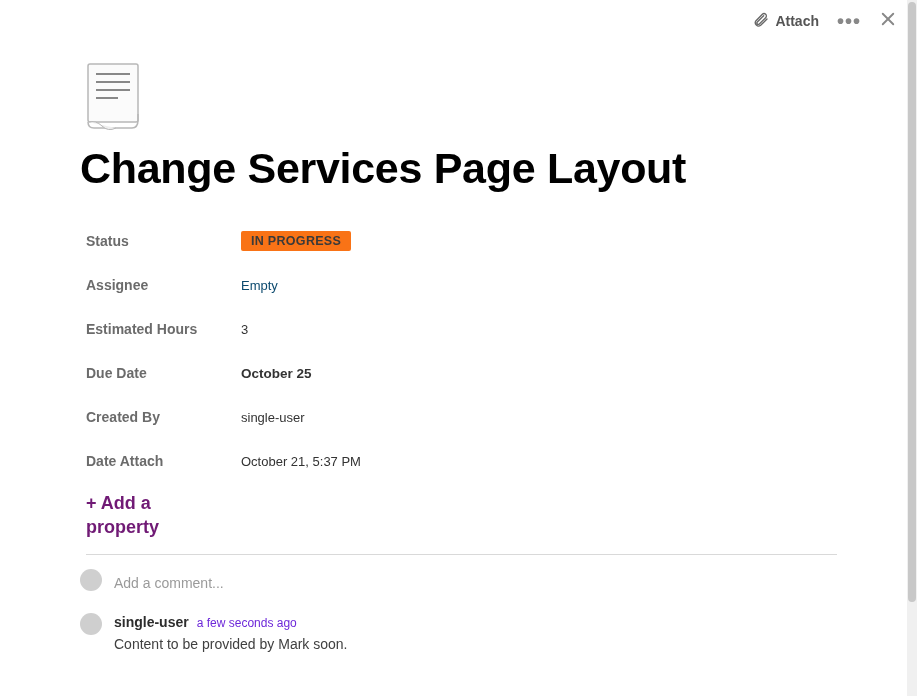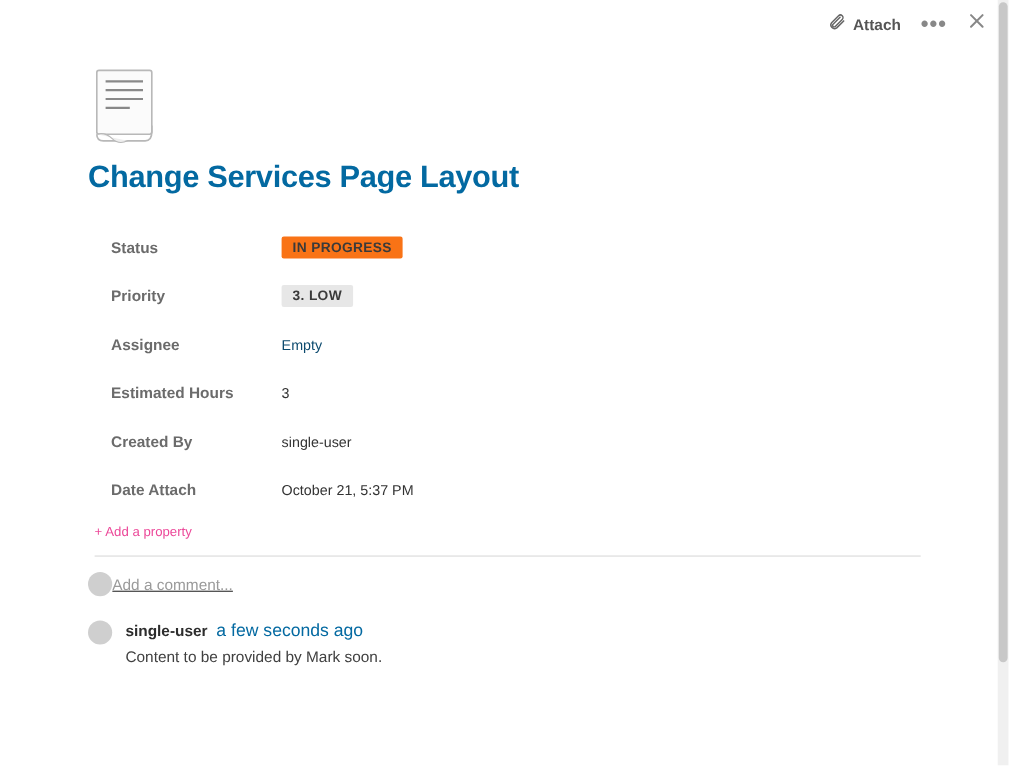--- a/index.html
+++ b/index.html
@@ -63,34 +63,33 @@
     .close-btn svg { width: 18px; height: 18px; }
     .content {
       padding: 62px 80px 0 80px;
     }
     .page-icon {
       margin-bottom: 6px;
       margin-left: 2px;
     }
     .page-icon svg { width: 62px; height: 72px; }
     .title {
-      font-size: 28px;
-      font-weight: 700;
-      color: #0369a1;
+      font-size: 43px;
+      font-weight: 700;
+      color: #000000;
       margin-bottom: 26px;
       letter-spacing: -0.3px;
     }
     .props {
       padding-left: 6px;
     }
     .prop-row {
       display: flex;
       align-items: center;
       min-height: 44px;
-      margin-left: 15px;
     }
     .prop-label {
       width: 155px;
       font-size: 14px;
       font-weight: 700;
       color: #6b6b6b;
     }
     .prop-value {
       font-size: 13px;
       color: #333;
@@ -102,37 +101,37 @@
       padding: 3px 10px;
       border-radius: 2px;
       font-size: 12.5px;
       font-weight: 700;
       letter-spacing: 0.3px;
     }
     .badge-yellow { background: #f97316; color: #3a3a3a; }
     .badge-gray   { background: #e7e7e7; color: #3a3a3a; }
     .add-prop {
       margin-top: 8px;
-      font-size: 12px;
-      font-weight: 400;
-      color: #ec4899;
+      font-size: 18px;
+      font-weight: 700;
+      color: #701a75;
       width: 120px;
       line-height: 1.35;
       cursor: pointer;
     }
     .divider {
       border: none;
       border-top: 1px solid #d9d9d9;
       margin: 14px 0 14px 0;
     }
     .comment-input-row {
       display: flex;
-      align-items: center;
+      align-items: flex-end;
+      gap: 12px;
       margin-bottom: 22px;
-      text-decoration: underline;
     }
     .avatar {
       width: 22px;
       height: 22px;
       border-radius: 50%;
       background: #cfcfcf;
       flex-shrink: 0;
     }
     .comment-input {
       border: none;
@@ -153,22 +152,22 @@
       align-items: baseline;
       gap: 8px;
       margin-bottom: 6px;
     }
     .comment-author {
       font-weight: 700;
       font-size: 14px;
       color: #2d2d2d;
     }
     .comment-time {
-      font-size: 16px;
-      color: #0369a1;
+      font-size: 12px;
+      color: #6d28d9;
     }
     .comment-text {
       font-size: 14px;
       color: #404040;
     }
   </style>
 </head>
 <body>
 
 <div class="top-actions">
@@ -213,37 +212,35 @@
 
   <div class="props">
 
     <div class="prop-row">
       <div class="prop-label">Status</div>
       <div>
         <span class="badge badge-yellow">IN PROGRESS</span>
       </div>
     </div>
 
-    <div class="prop-row">
-      <div class="prop-label">Priority</div>
-      <div>
-        <span class="badge badge-gray">3. LOW</span>
-      </div>
-    </div>
 
     <div class="prop-row">
       <div class="prop-label">Assignee</div>
       <div class="prop-value empty">Empty</div>
     </div>
 
     <div class="prop-row">
       <div class="prop-label">Estimated Hours</div>
       <div class="prop-value">3</div>
     </div>
 
+    <div class="prop-row">
+      <div class="prop-label">Due Date</div>
+      <div class="prop-value bold">October 25</div>
+    </div>
 
     <div class="prop-row">
       <div class="prop-label">Created By</div>
       <div class="prop-value">single-user</div>
     </div>
 
     <div class="prop-row">
       <div class="prop-label">Date Attach</div>
       <div class="prop-value">October 21, 5:37 PM</div>
     </div>

